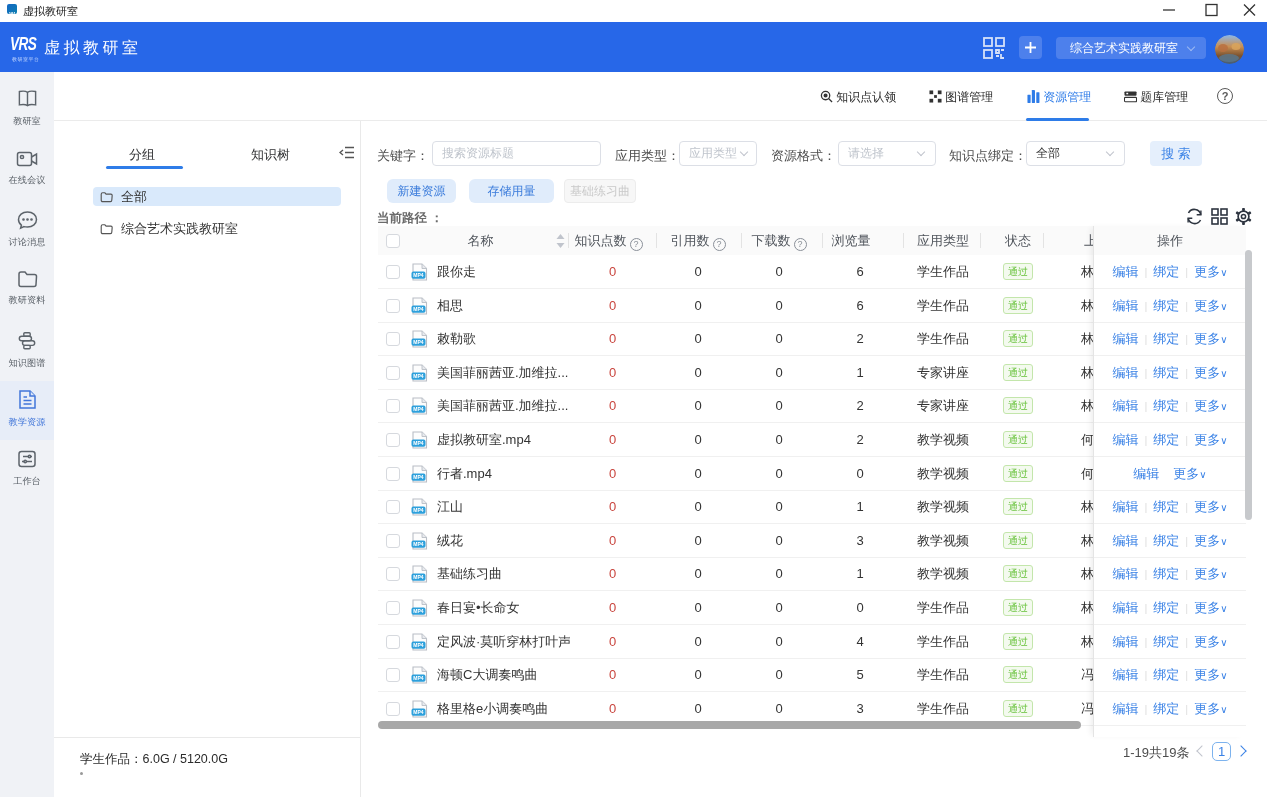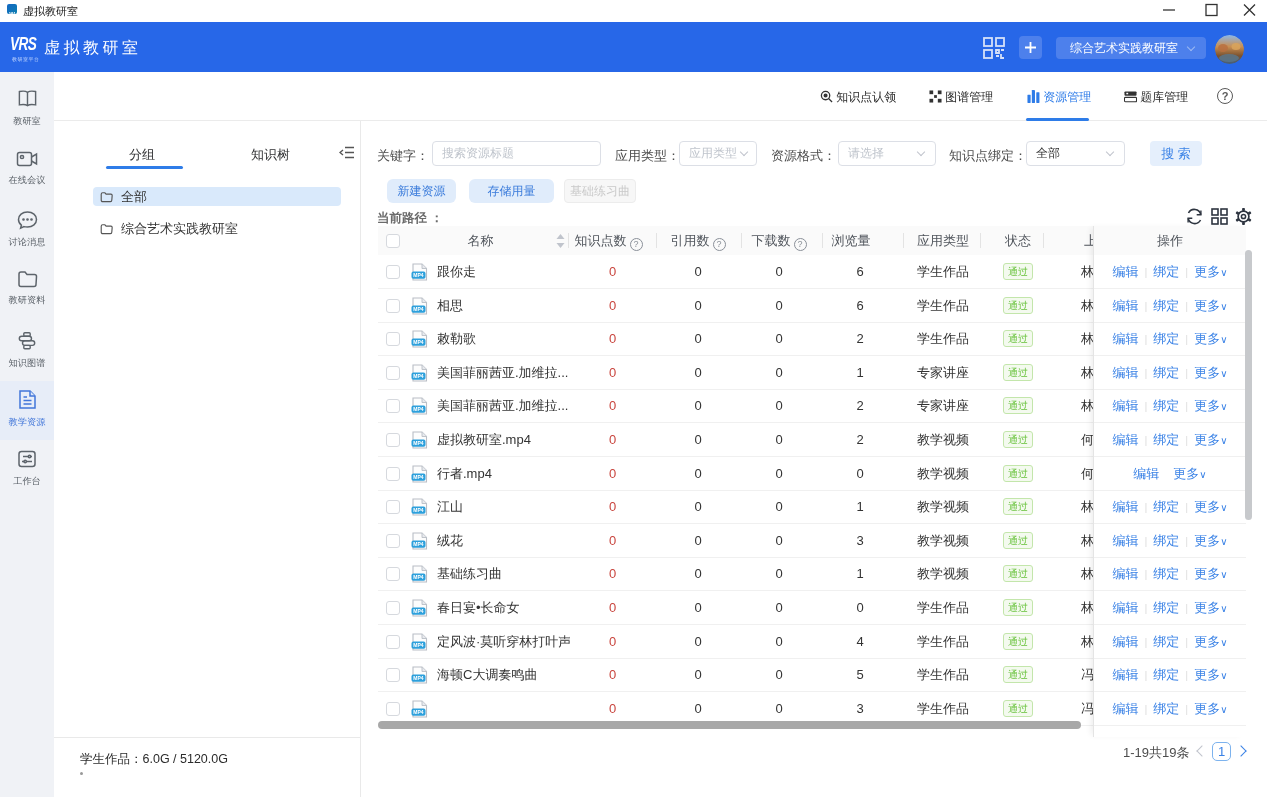--- a/index.html
+++ b/index.html
@@ -515,20 +515,21 @@
   <span class="cell" style="left:703px;width:40px;text-align:left">冯某</span>
 </div>
 <div class="row" style="top:436.8px">
   <div class="cbx"></div>
         <svg class="fico" width="17" height="18" viewBox="0 0 17 18">
           <path d="M2 1 H11 L15.5 5.5 V17 H2 Z" fill="#fdfdfd" stroke="#b9bec6" stroke-width="1.1"></path>
           <path d="M11 1 V5.5 H15.5" fill="#e8eaee" stroke="#b9bec6" stroke-width="0.9"></path>
           <rect x="0.5" y="8.6" width="14" height="7.2" rx="1.8" fill="#2da0dc"></rect>
           <text x="7.5" y="14.2" font-size="5" fill="#fff" text-anchor="middle" font-weight="bold">MP4</text>
         </svg>
+  <span class="name">格里格e小调奏鸣曲</span>
   <span class="cell red" style="left:192px;width:85px">0</span>
   <span class="cell" style="left:280px;width:80px">0</span>
   <span class="cell" style="left:361px;width:80px">0</span>
   <span class="cell" style="left:442px;width:80px">3</span>
   <span class="cell" style="left:527px;width:76px">学生作品</span>
   <span class="tag">通过</span>
   <span class="cell" style="left:703px;width:40px;text-align:left">冯某</span>
 </div>
   </div>
 

